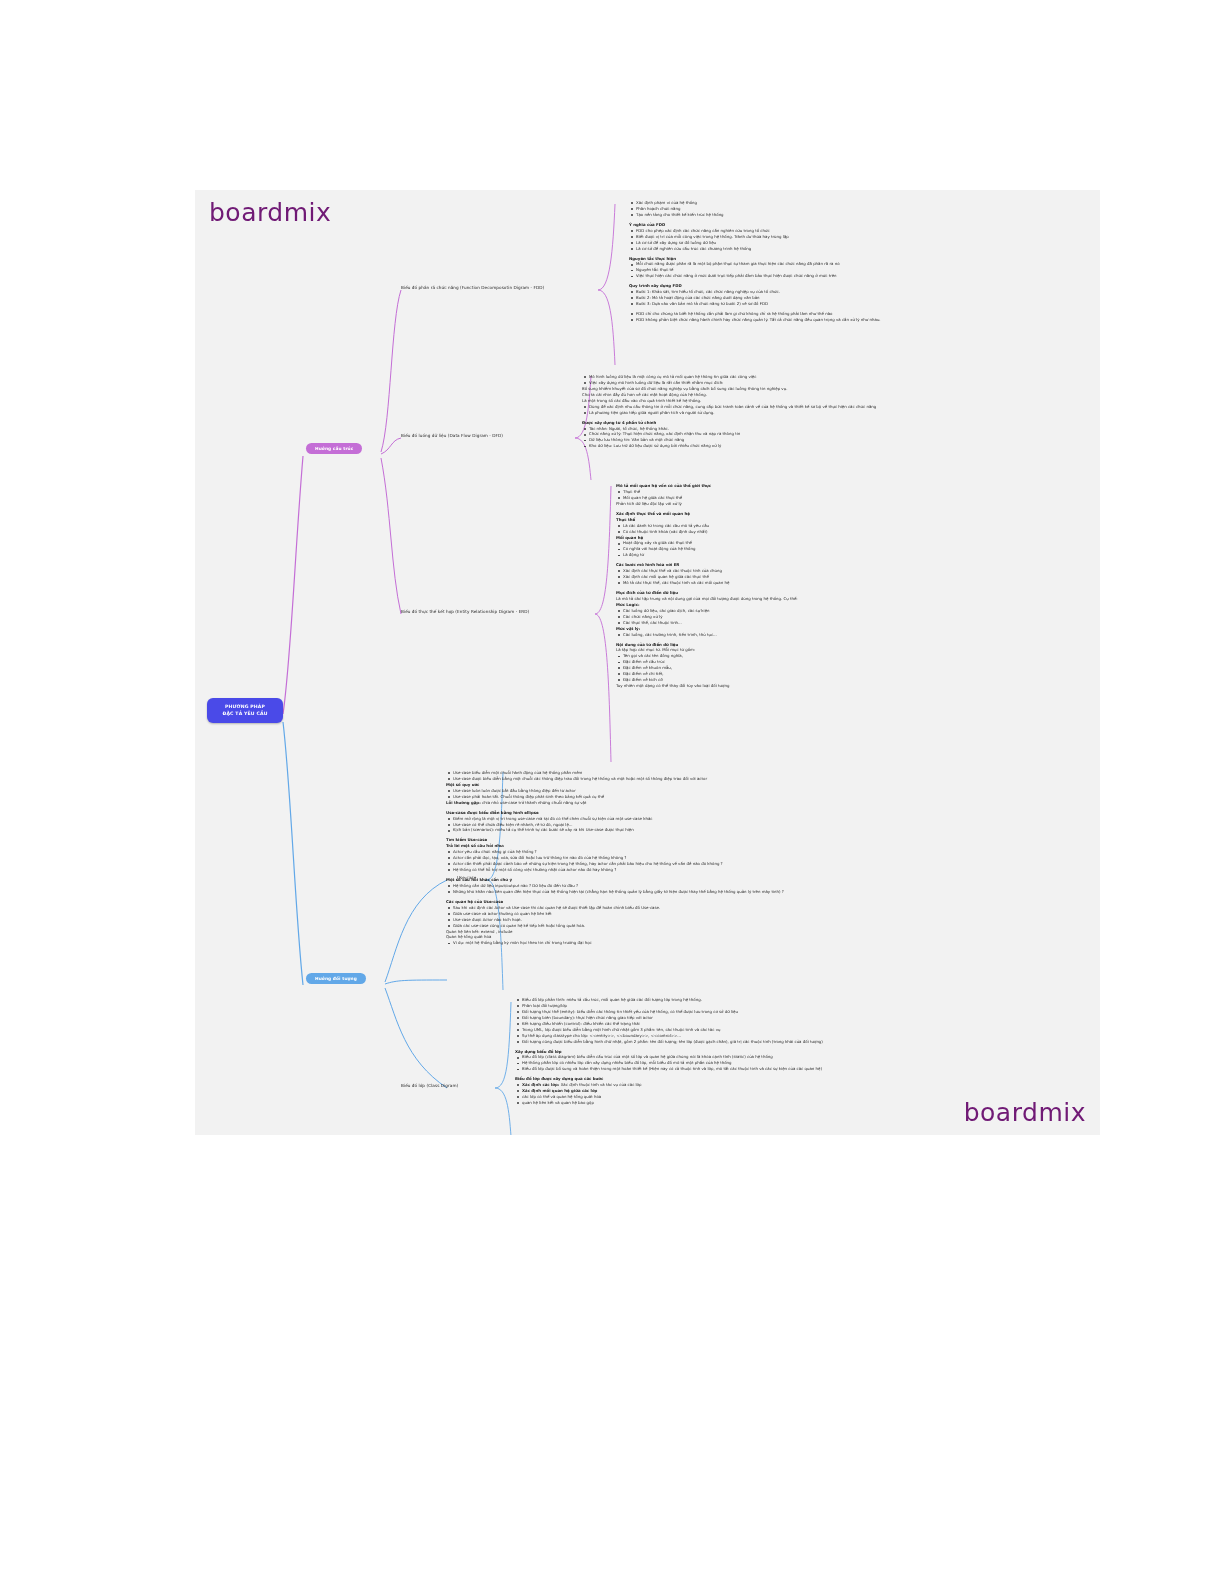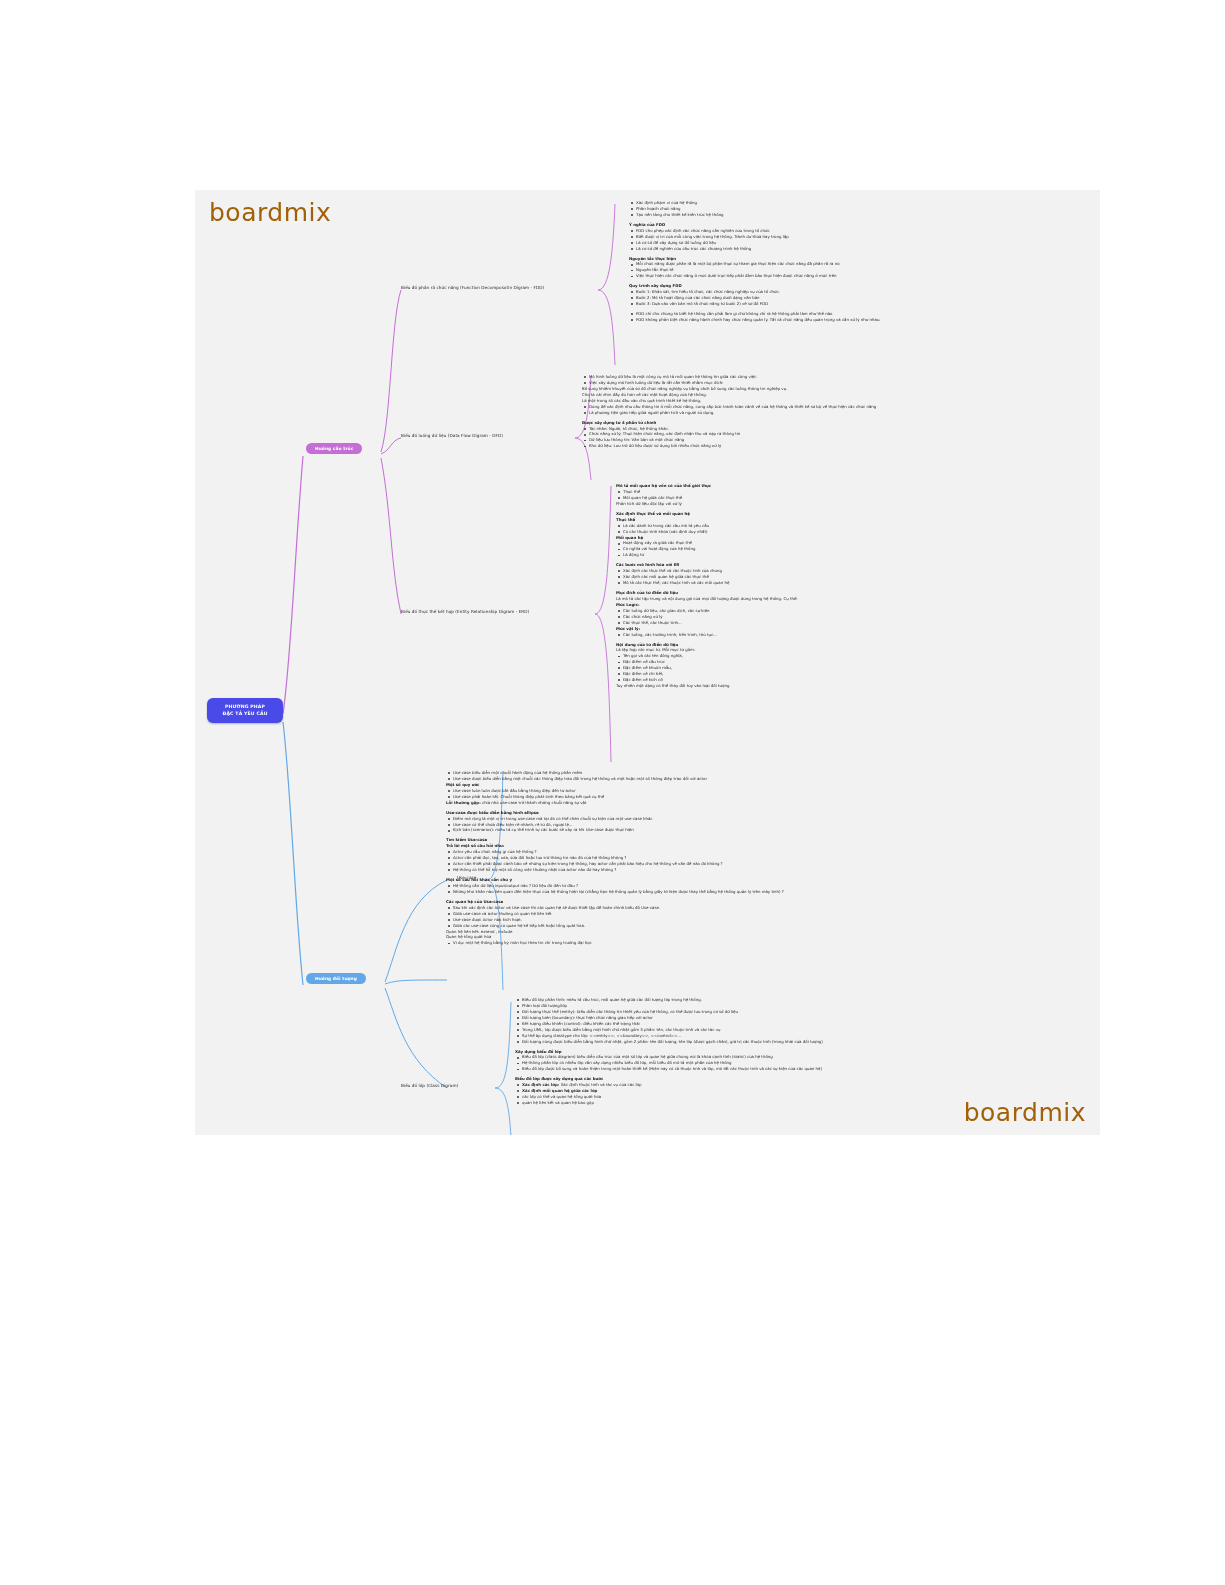--- a/index.html
+++ b/index.html
@@ -23,21 +23,21 @@
     top: 190px;
     width: 905px;
     height: 945px;
     background: #f2f2f2;
     overflow: hidden;
   }
   .wm {
     position: absolute;
     font-size: 25px;
     letter-spacing: 0.5px;
-    color: #a16207;
+    color: #701a75;
     font-weight: 400;
     user-select: none;
   }
   .wm.tl { left: 14px; top: 8px; }
   .wm.br { right: 14px; bottom: 8px; }
 
   
   #links {
     position: absolute;
     left: 0; top: 0;

